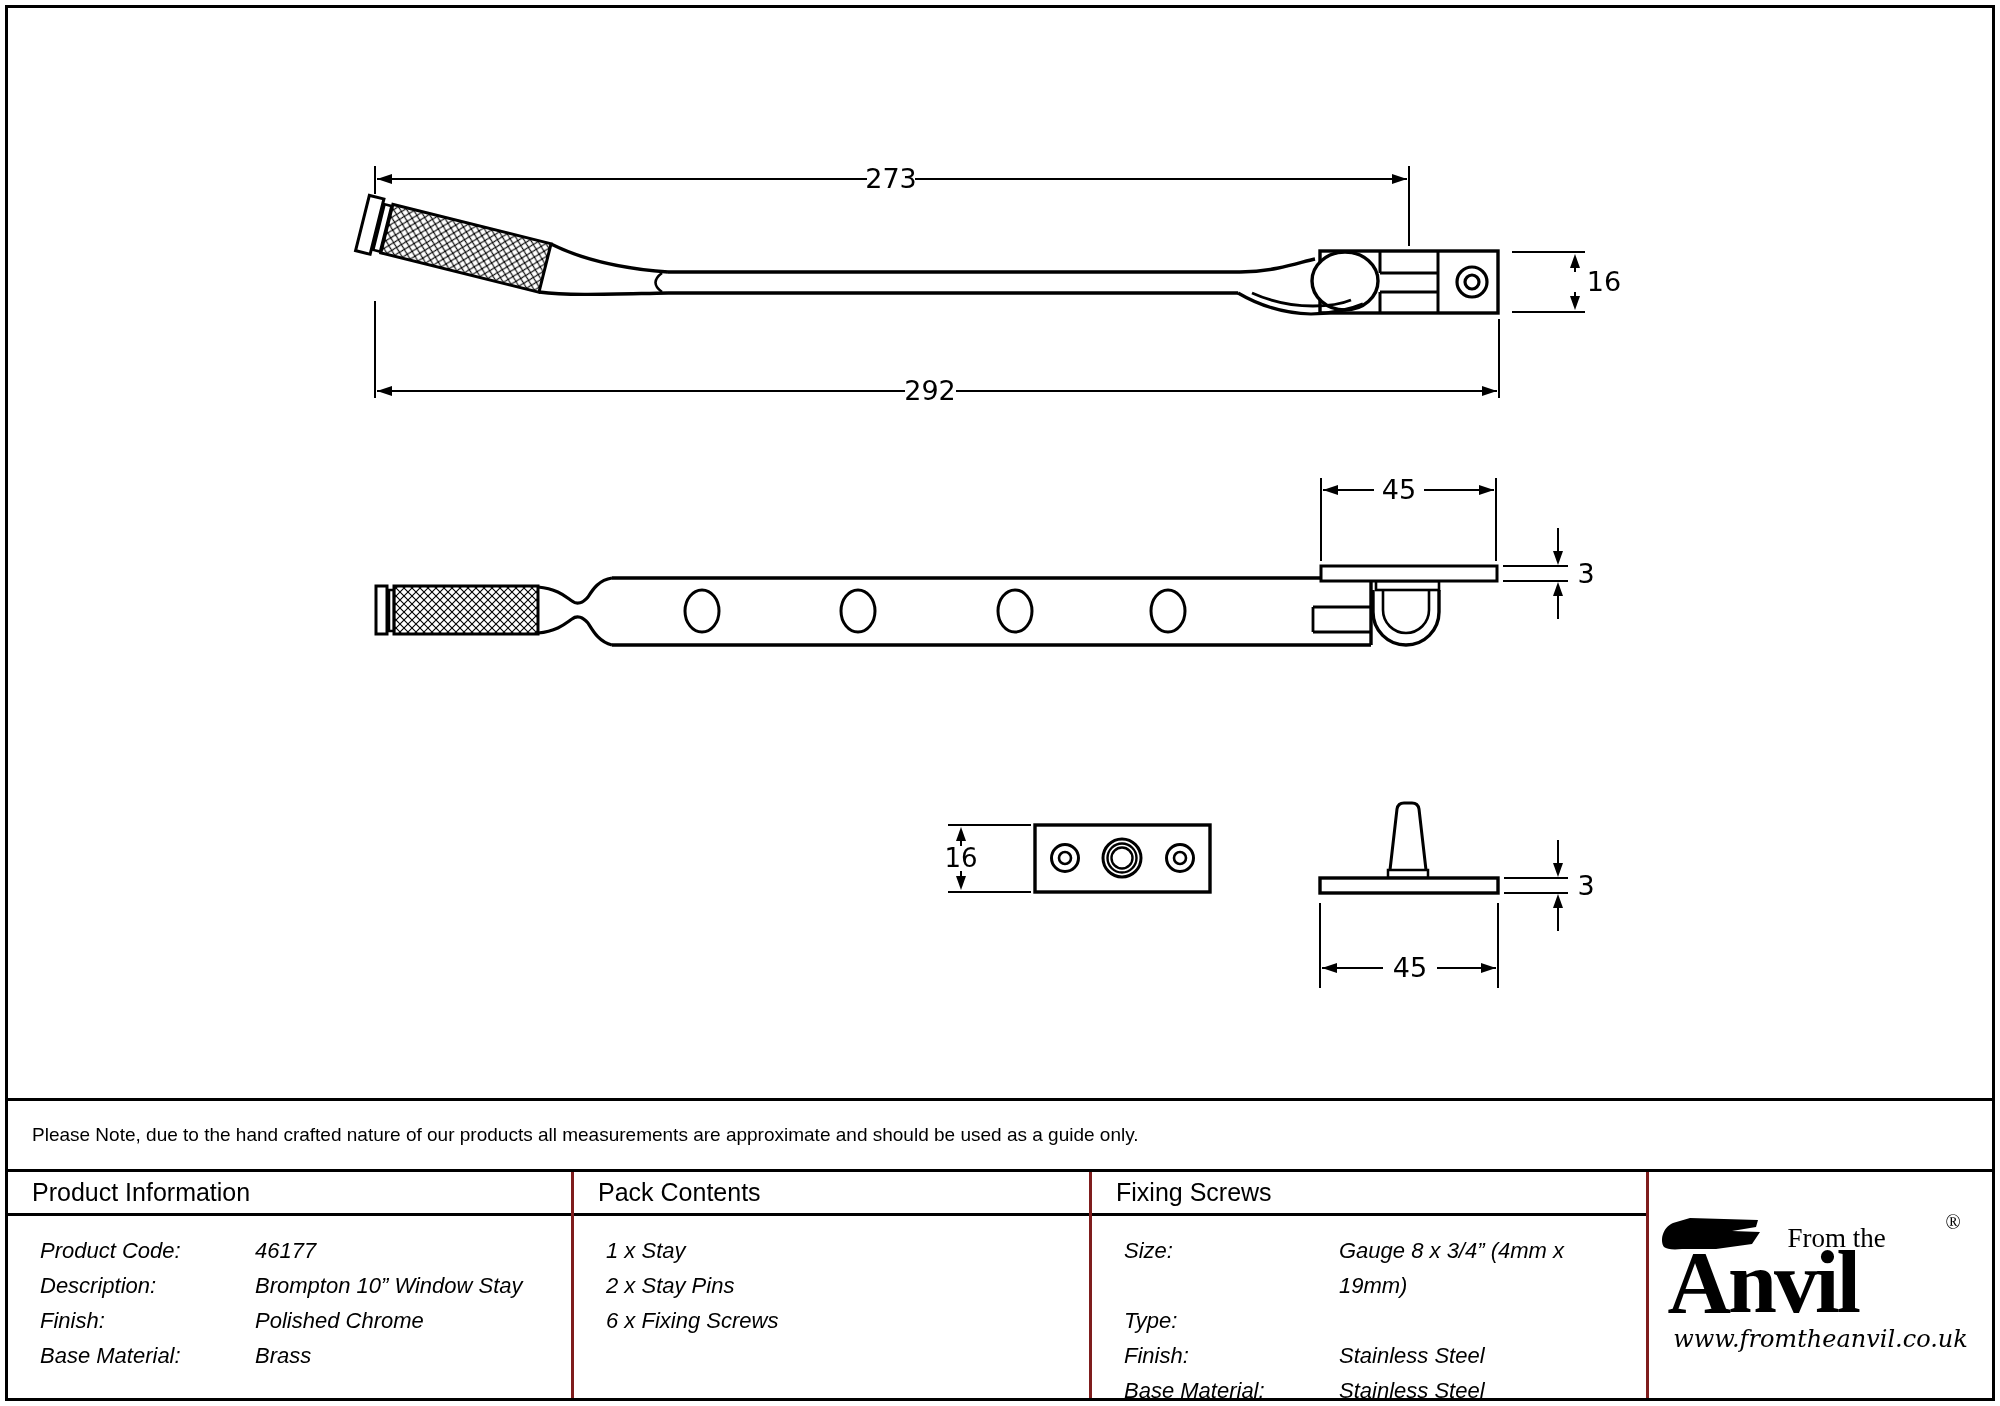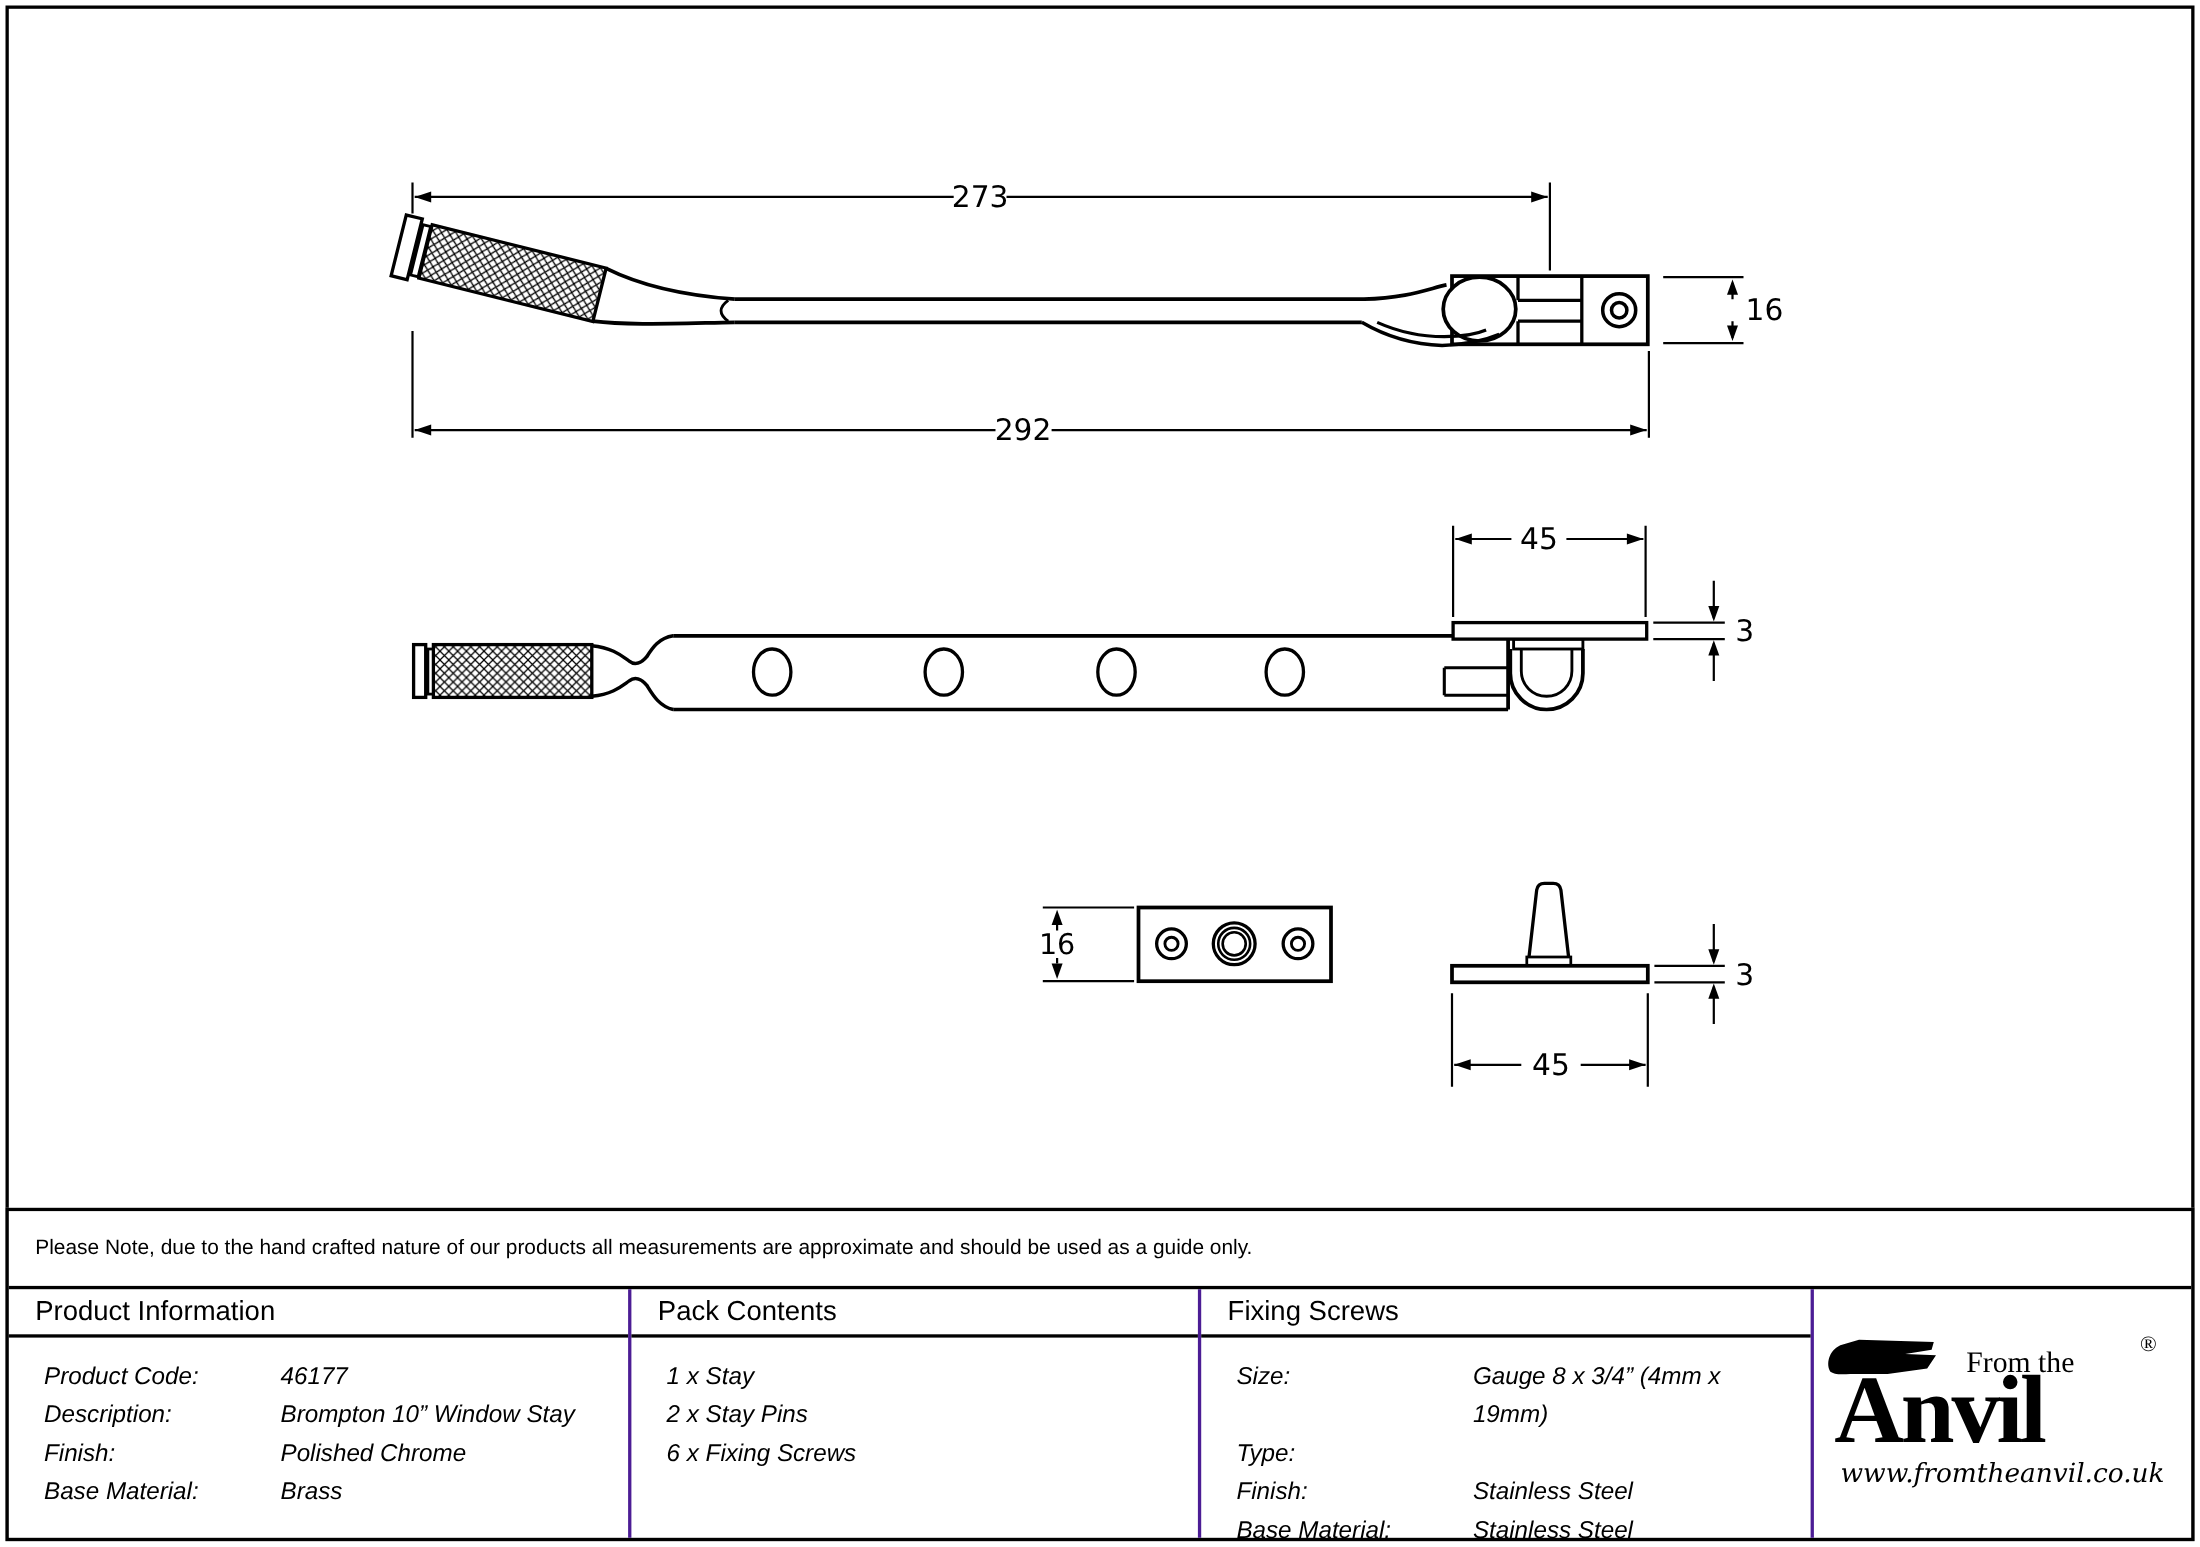--- a/index.html
+++ b/index.html
@@ -2,21 +2,21 @@
 <html><head>
 <meta charset="utf-8">
 <style>
   html,body{margin:0;padding:0;background:#fff;}
   body{width:2000px;height:1406px;position:relative;font-family:"Liberation Sans",sans-serif;color:#000;}
   .drawing-area{position:absolute;left:5px;top:5px;width:1990px;height:1396px;border:3px solid #000;box-sizing:border-box;background:#fff;}
   .drawing-area svg{position:absolute;left:0;top:0;}
   .info-table{position:absolute;left:5px;top:1098px;width:1990px;height:303px;border:3px solid #000;box-sizing:border-box;display:flex;flex-direction:column;background:#fff;}
   .note-row{flex:0 0 60px;border-bottom:3px solid #000;display:flex;align-items:center;padding:4px 24px;font-size:19px;}
   .cols{flex:1;display:flex;min-height:0;}
-  .col{border-right:3px solid #4c1d95;display:flex;flex-direction:column;box-sizing:border-box;justify-content:space-between;}
+  .col{border-right:3px solid #7f1d1d;display:flex;flex-direction:column;box-sizing:border-box;justify-content:space-between;}
   .col-product{width:566px;}
   .col-pack{width:518px;}
   .col-fixing{width:557px;}
   .col-logo{flex:1;border-right:none;display:flex;align-items:center;justify-content:center;}
   .col-header{flex:0 0 41px;border-bottom:3px solid #000;display:flex;align-items:center;padding:0 24px;font-size:25px;}
   .col-body{flex:1;padding:17px 32px;font-size:22px;line-height:35px;font-style:italic;}
   .kv{display:flex;}
   .kv .k{width:175px;flex:0 0 auto;}
   .kv .v{flex:1;margin-left:40px;}
   

